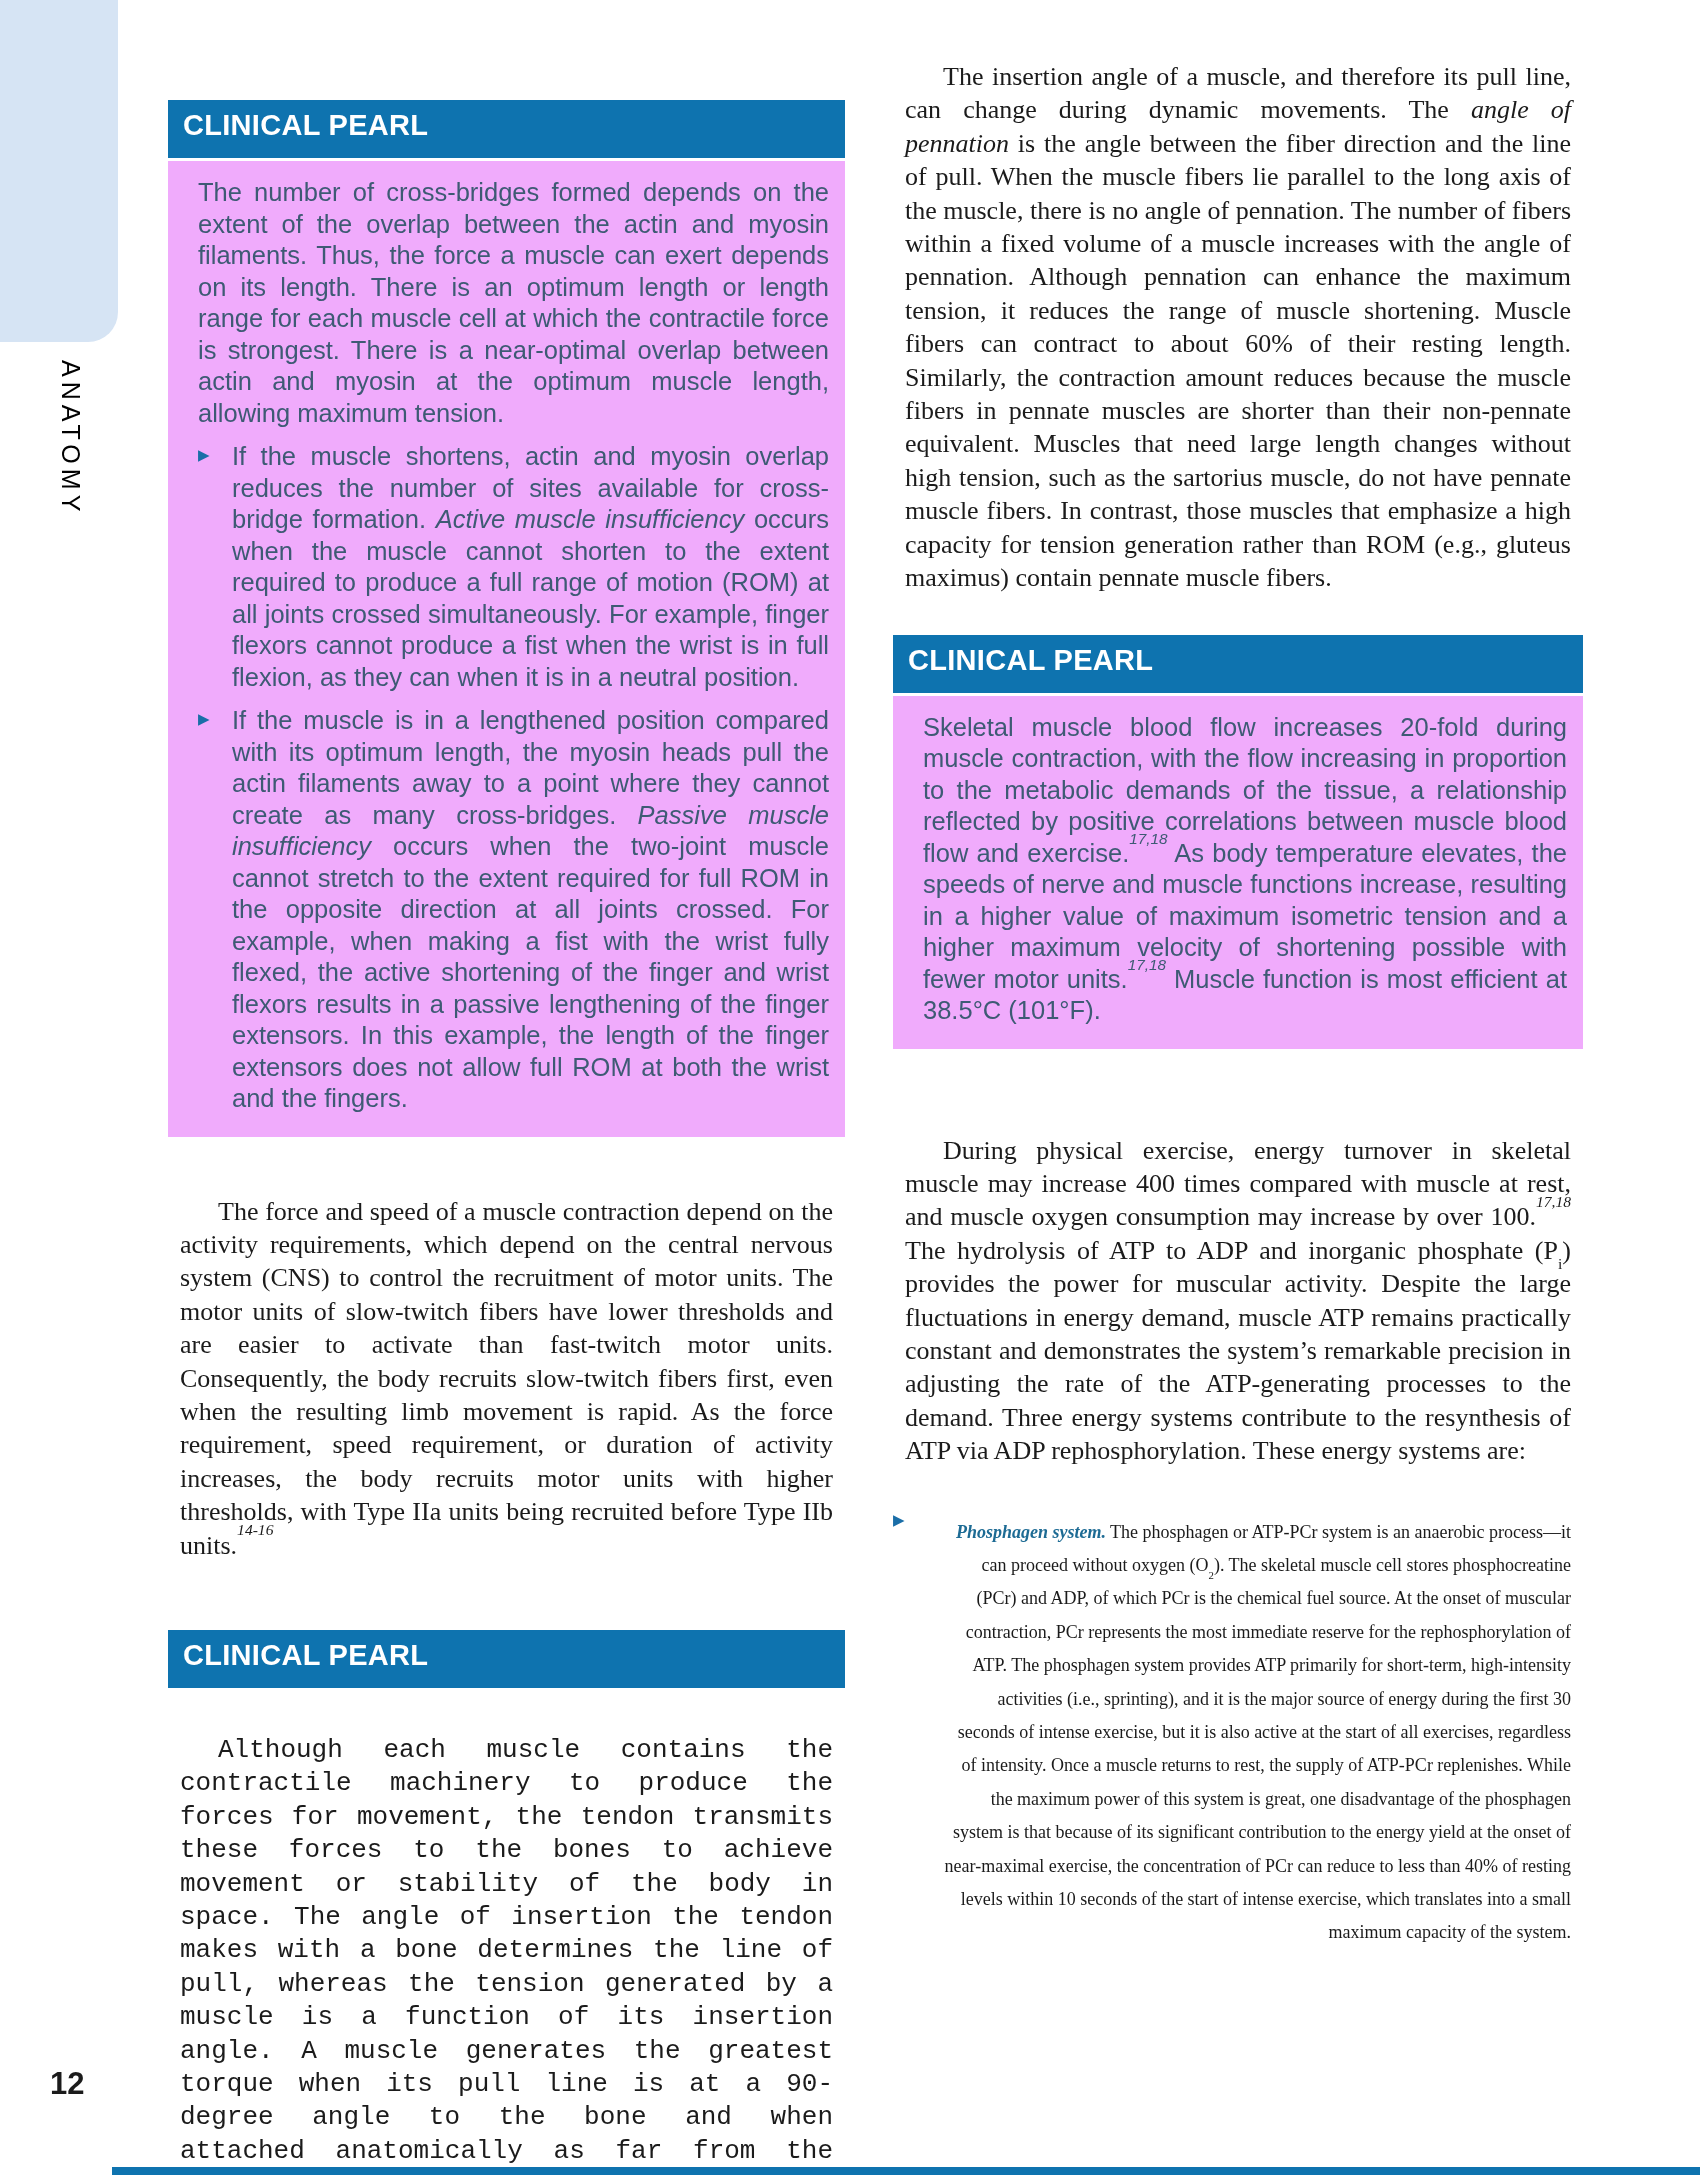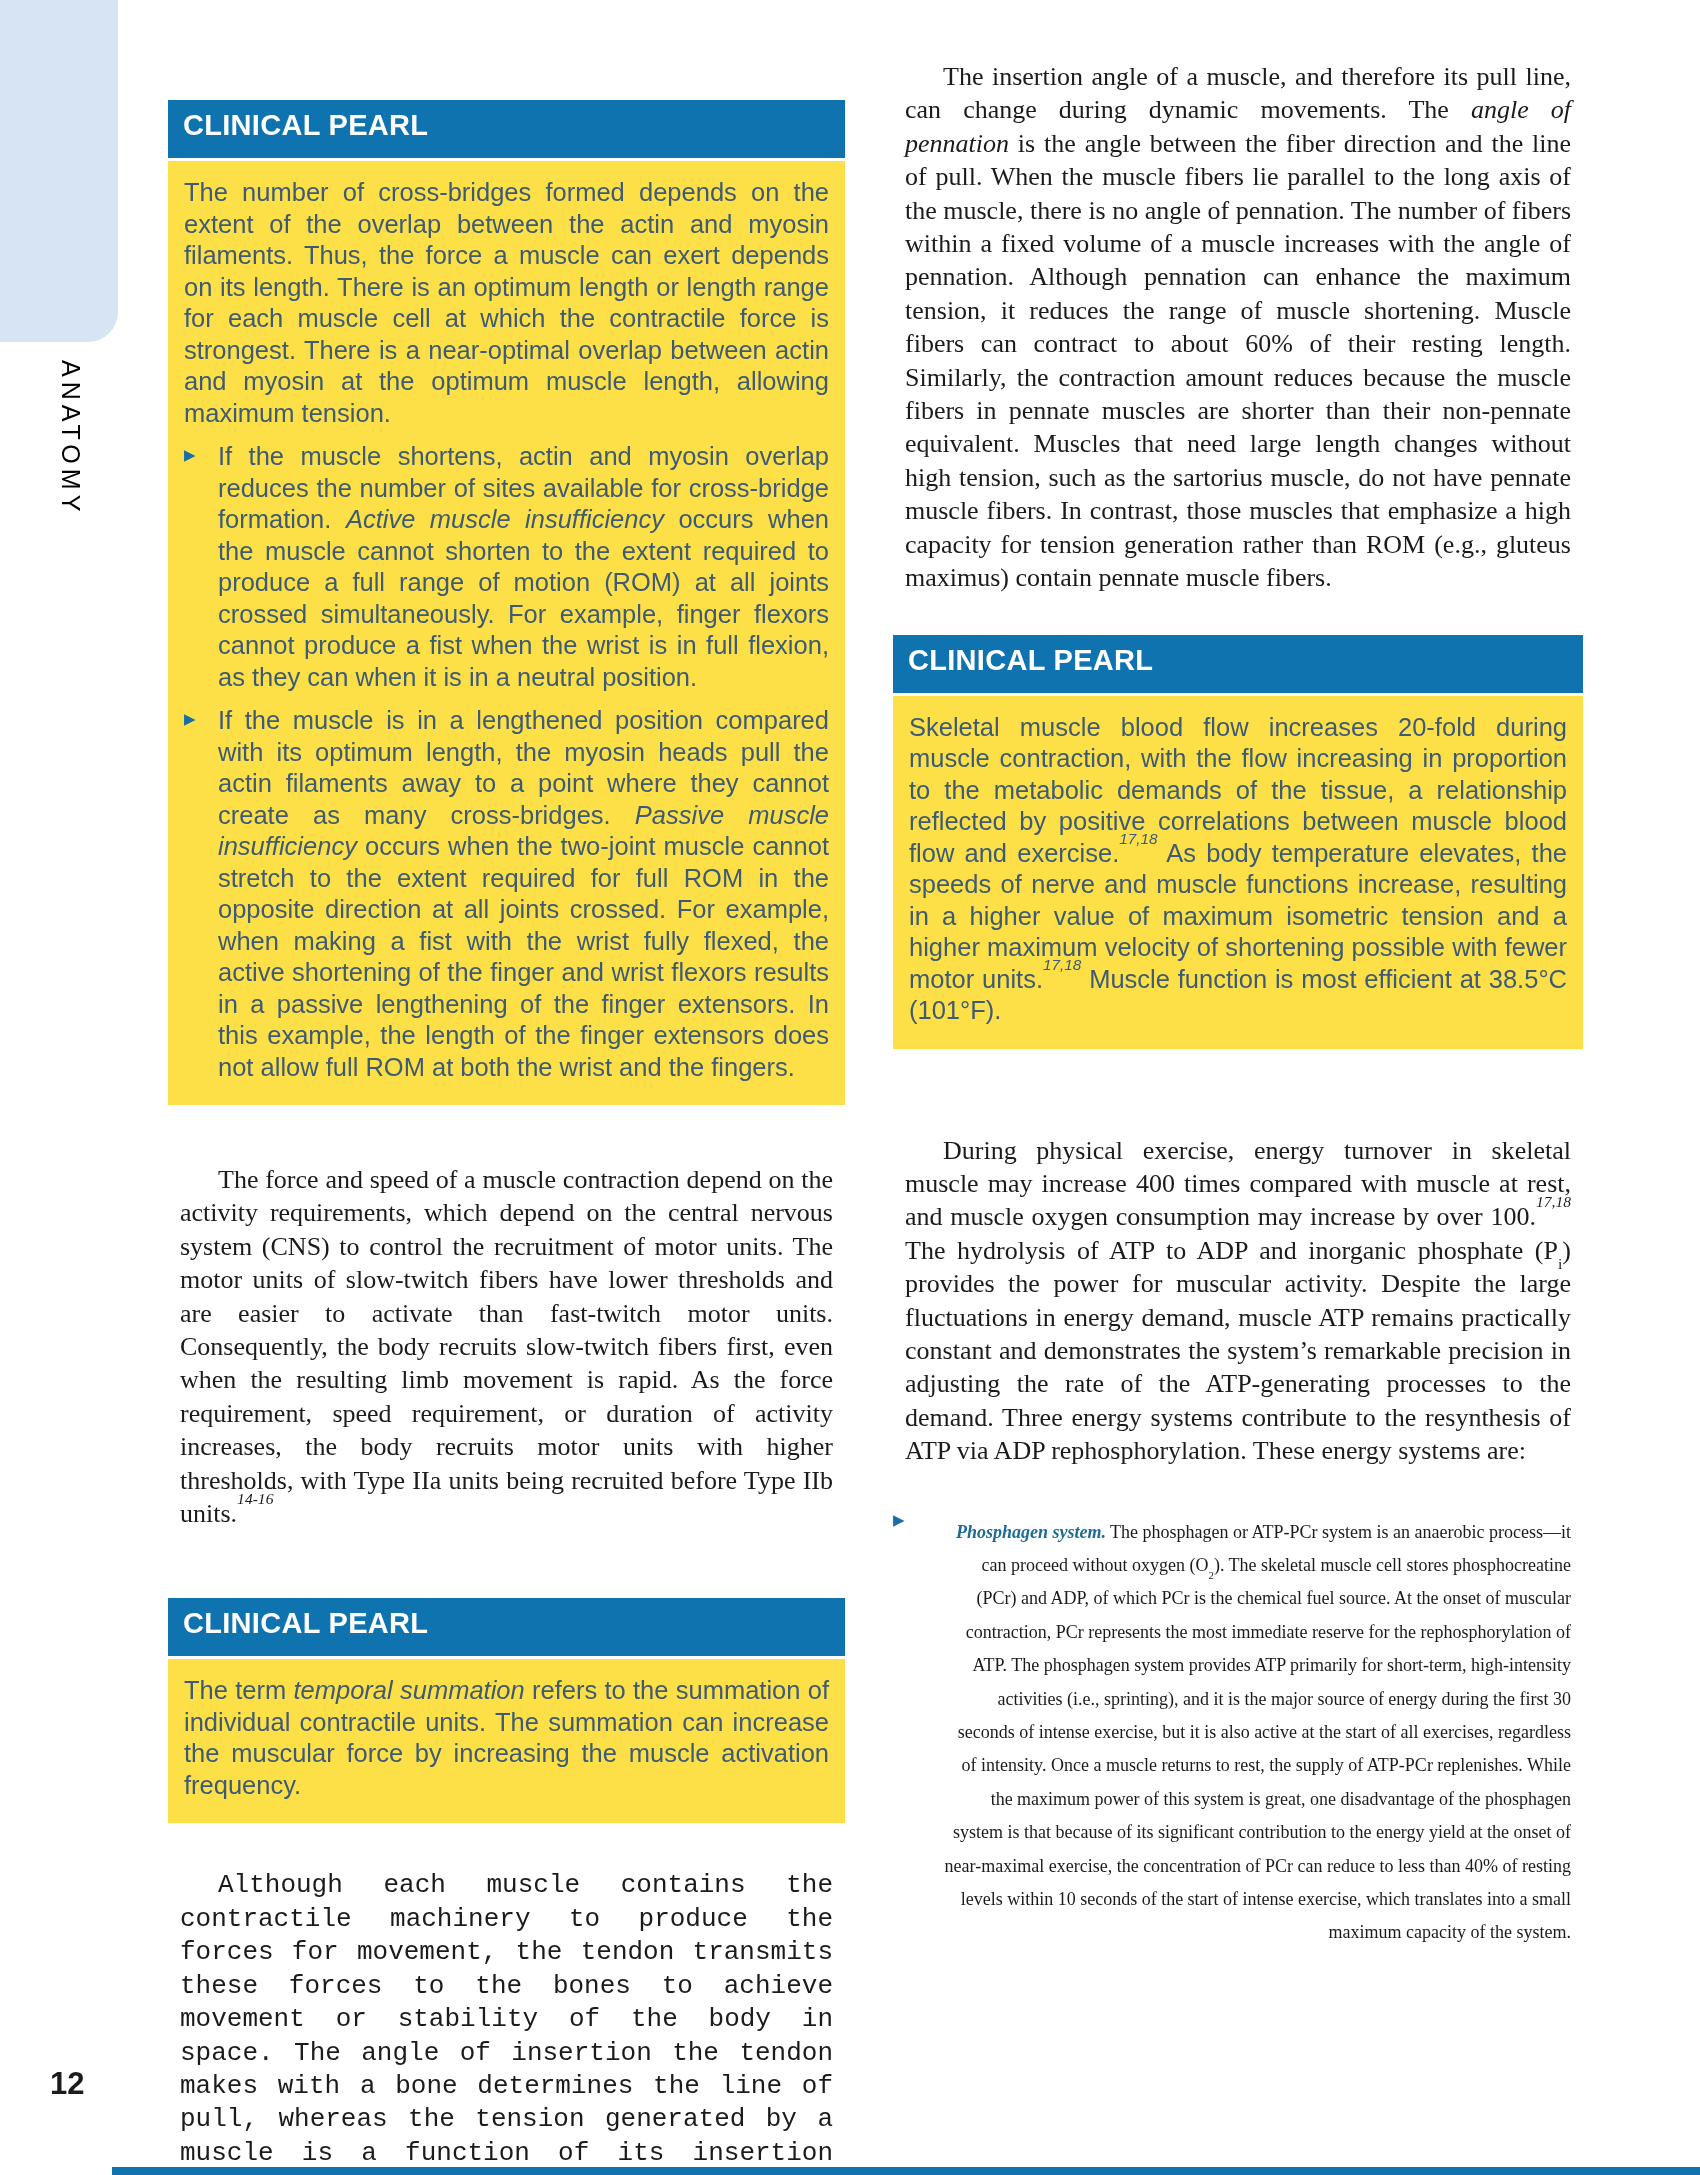--- a/index.html
+++ b/index.html
@@ -22,21 +22,21 @@
   .body-p { margin:12px; font-size:26px; line-height:33.4px; text-align:justify; }
   .indent { text-indent:38px; }
   sup.ref { font-size:0.6em; position:relative; top:-0.55em; line-height:0;font-style:italic; }
   sub.chem { font-size:0.6em; position:relative; top:0.28em; line-height:0; }
 
   
   .pearl { margin:0; }
   .pearl-head { background:#0e73af; color:#ffffff; font-family:"Liberation Sans", sans-serif;
                 font-weight:bold; font-size:29px; height:58px; line-height:51px;
                 padding-left:15px; letter-spacing:0.3px; margin-bottom:3px; }
-  .pearl-body { background:#fde047; padding:16px 16px 22px 16px; }
+  .pearl-body { background:#f0abfc; padding:16px 16px 22px 30px; }
   .pearl-p { margin:0; font-family:"Liberation Sans", sans-serif; font-size:25.5px;
              line-height:31.5px; color:#3e5a74; text-align:justify; }
   .pearl-p em { font-style:italic; }
   .pearl-bullet { display:flex; margin-top:12px; }
   .pearl-bullet .tri { flex:0 0 34px; font-size:15px; color:#1a6ea8; padding-top:5px;
                        font-family:"DejaVu Sans", sans-serif; }
   .pearl-bullet .pearl-p { flex:1; }
 
   
   .serif-bullet { display:flex; }
@@ -83,23 +83,20 @@
           <span class="tri">▶</span>
           <p class="pearl-p"><span>If the muscle is in a lengthened position compared with its optimum length, the myosin heads pull the actin filaments away to a point where they cannot create as many cross-bridges. </span><em>Passive muscle insufficiency</em><span> occurs when the two-joint muscle cannot stretch to the extent required for full ROM in the opposite direction at all joints crossed. For example, when making a fist with the wrist fully flexed, the active shortening of the finger and wrist flexors results in a passive lengthening of the finger extensors. In this example, the length of the finger extensors does not allow full ROM at both the wrist and the fingers.</span></p>
         </div>
       </div>
     </section>
 
     <p class="body-p indent para-1"><span>The force and speed of a muscle contraction depend on the activity requirements, which depend on the central nervous system (CNS) to control the recruitment of motor units. The motor units of slow-twitch fibers have lower thresholds and are easier to activate than fast-twitch motor units. Consequently, the body recruits slow-twitch fibers first, even when the resulting limb movement is rapid. As the force requirement, speed requirement, or duration of activity increases, the body recruits motor units with higher thresholds, with Type IIa units being recruited before Type IIb units.</span><sup class="ref">14-16</sup></p>
 
     <section class="pearl pearl-2">
       <div class="pearl-head">CLINICAL PEARL</div>
-      <div class="pearl-body">
-        <p class="pearl-p"><span>The term </span><em>temporal summation</em><span> refers to the summation of individual contractile units. The summation can increase the muscular force by increasing the muscle activation frequency.</span></p>
-      </div>
     </section>
 
     <p class="body-p indent para-2"><span>Although each muscle contains the contractile machinery to produce the forces for movement, the tendon transmits these forces to the bones to achieve movement or stability of the body in space. The angle of insertion the tendon makes with a bone determines the line of pull, whereas the tension generated by a muscle is a function of its insertion angle. A muscle generates the greatest torque when its pull line is at a 90-degree angle to the bone and when attached anatomically as far from the joint center as possible.</span></p>
 
   </div>
 
   <div class="col col-right">
 
     <p class="body-p indent para-1"><span>The insertion angle of a muscle, and therefore its pull line, can change during dynamic movements. The </span><em>angle of pennation</em><span> is the angle between the fiber direction and the line of pull. When the muscle fibers lie parallel to the long axis of the muscle, there is no angle of pennation. The number of fibers within a fixed volume of a muscle increases with the angle of pennation. Although pennation can enhance the maximum tension, it reduces the range of muscle shortening. Muscle fibers can contract to about 60% of their resting length. Similarly, the contraction amount reduces because the muscle fibers in pennate muscles are shorter than their non-pennate equivalent. Muscles that need large length changes without high tension, such as the sartorius muscle, do not have pennate muscle fibers. In contrast, those muscles that emphasize a high capacity for tension generation rather than ROM (e.g., gluteus maximus) contain pennate muscle fibers.</span></p>
 

